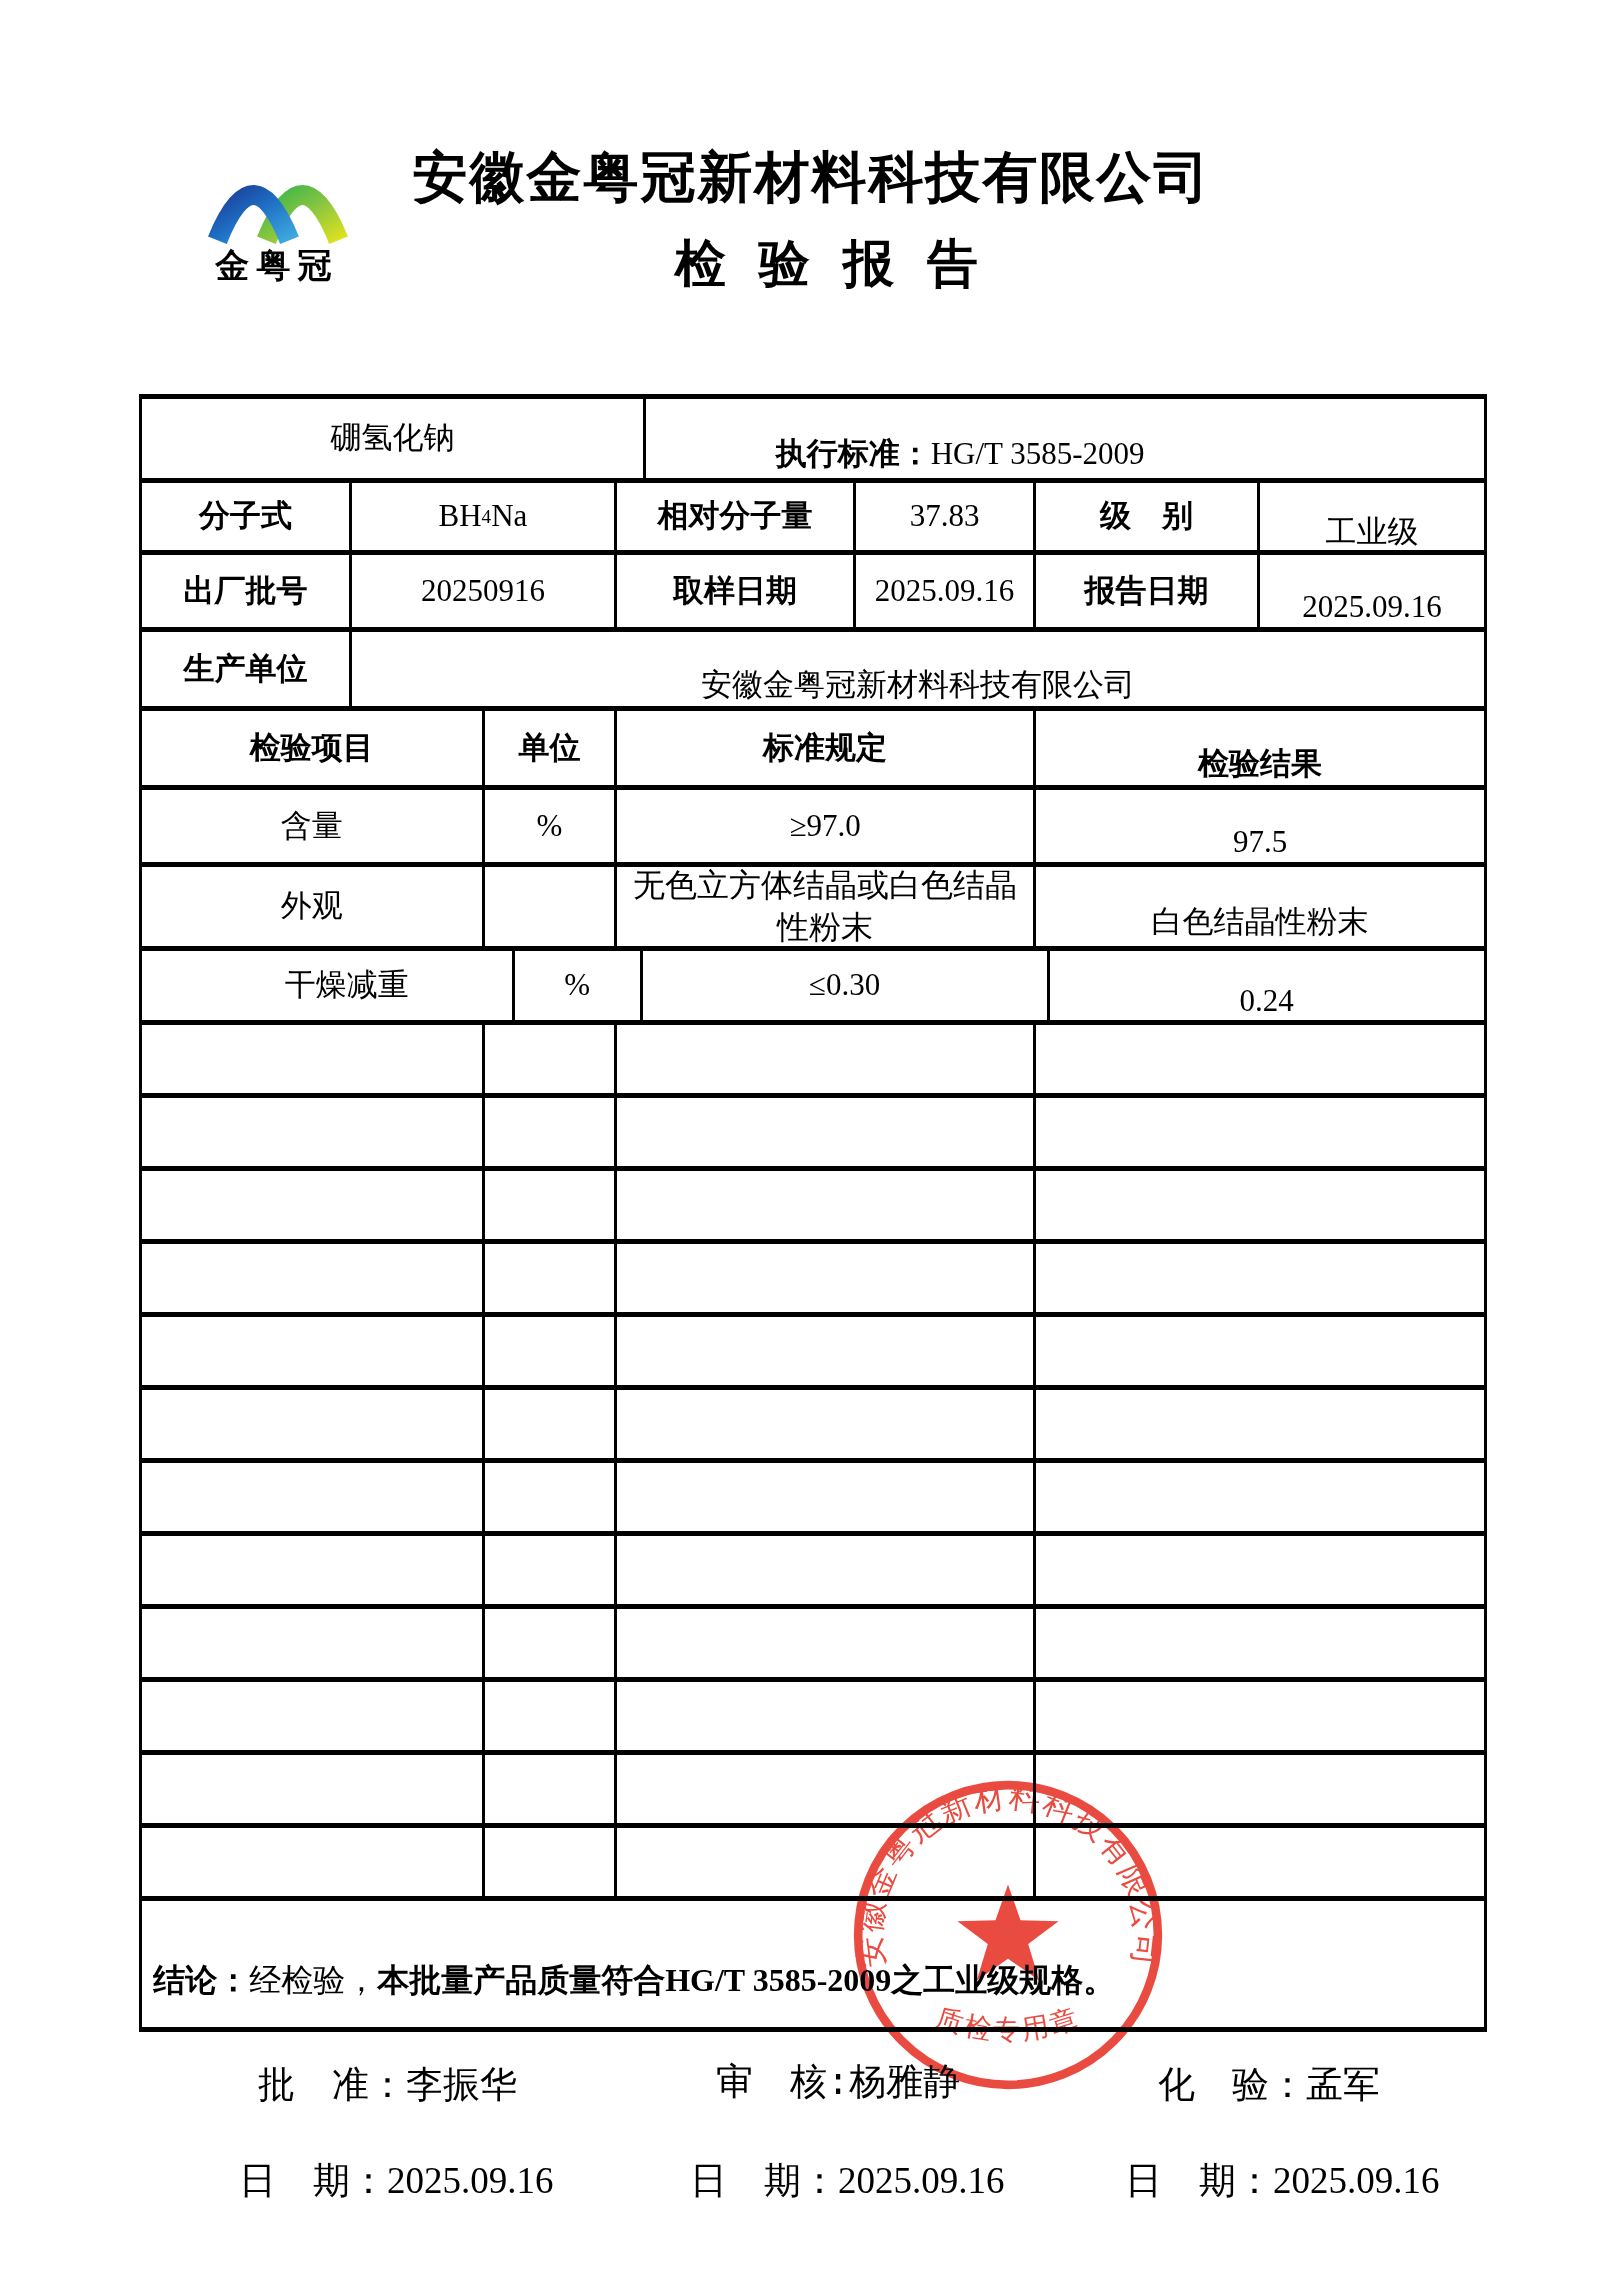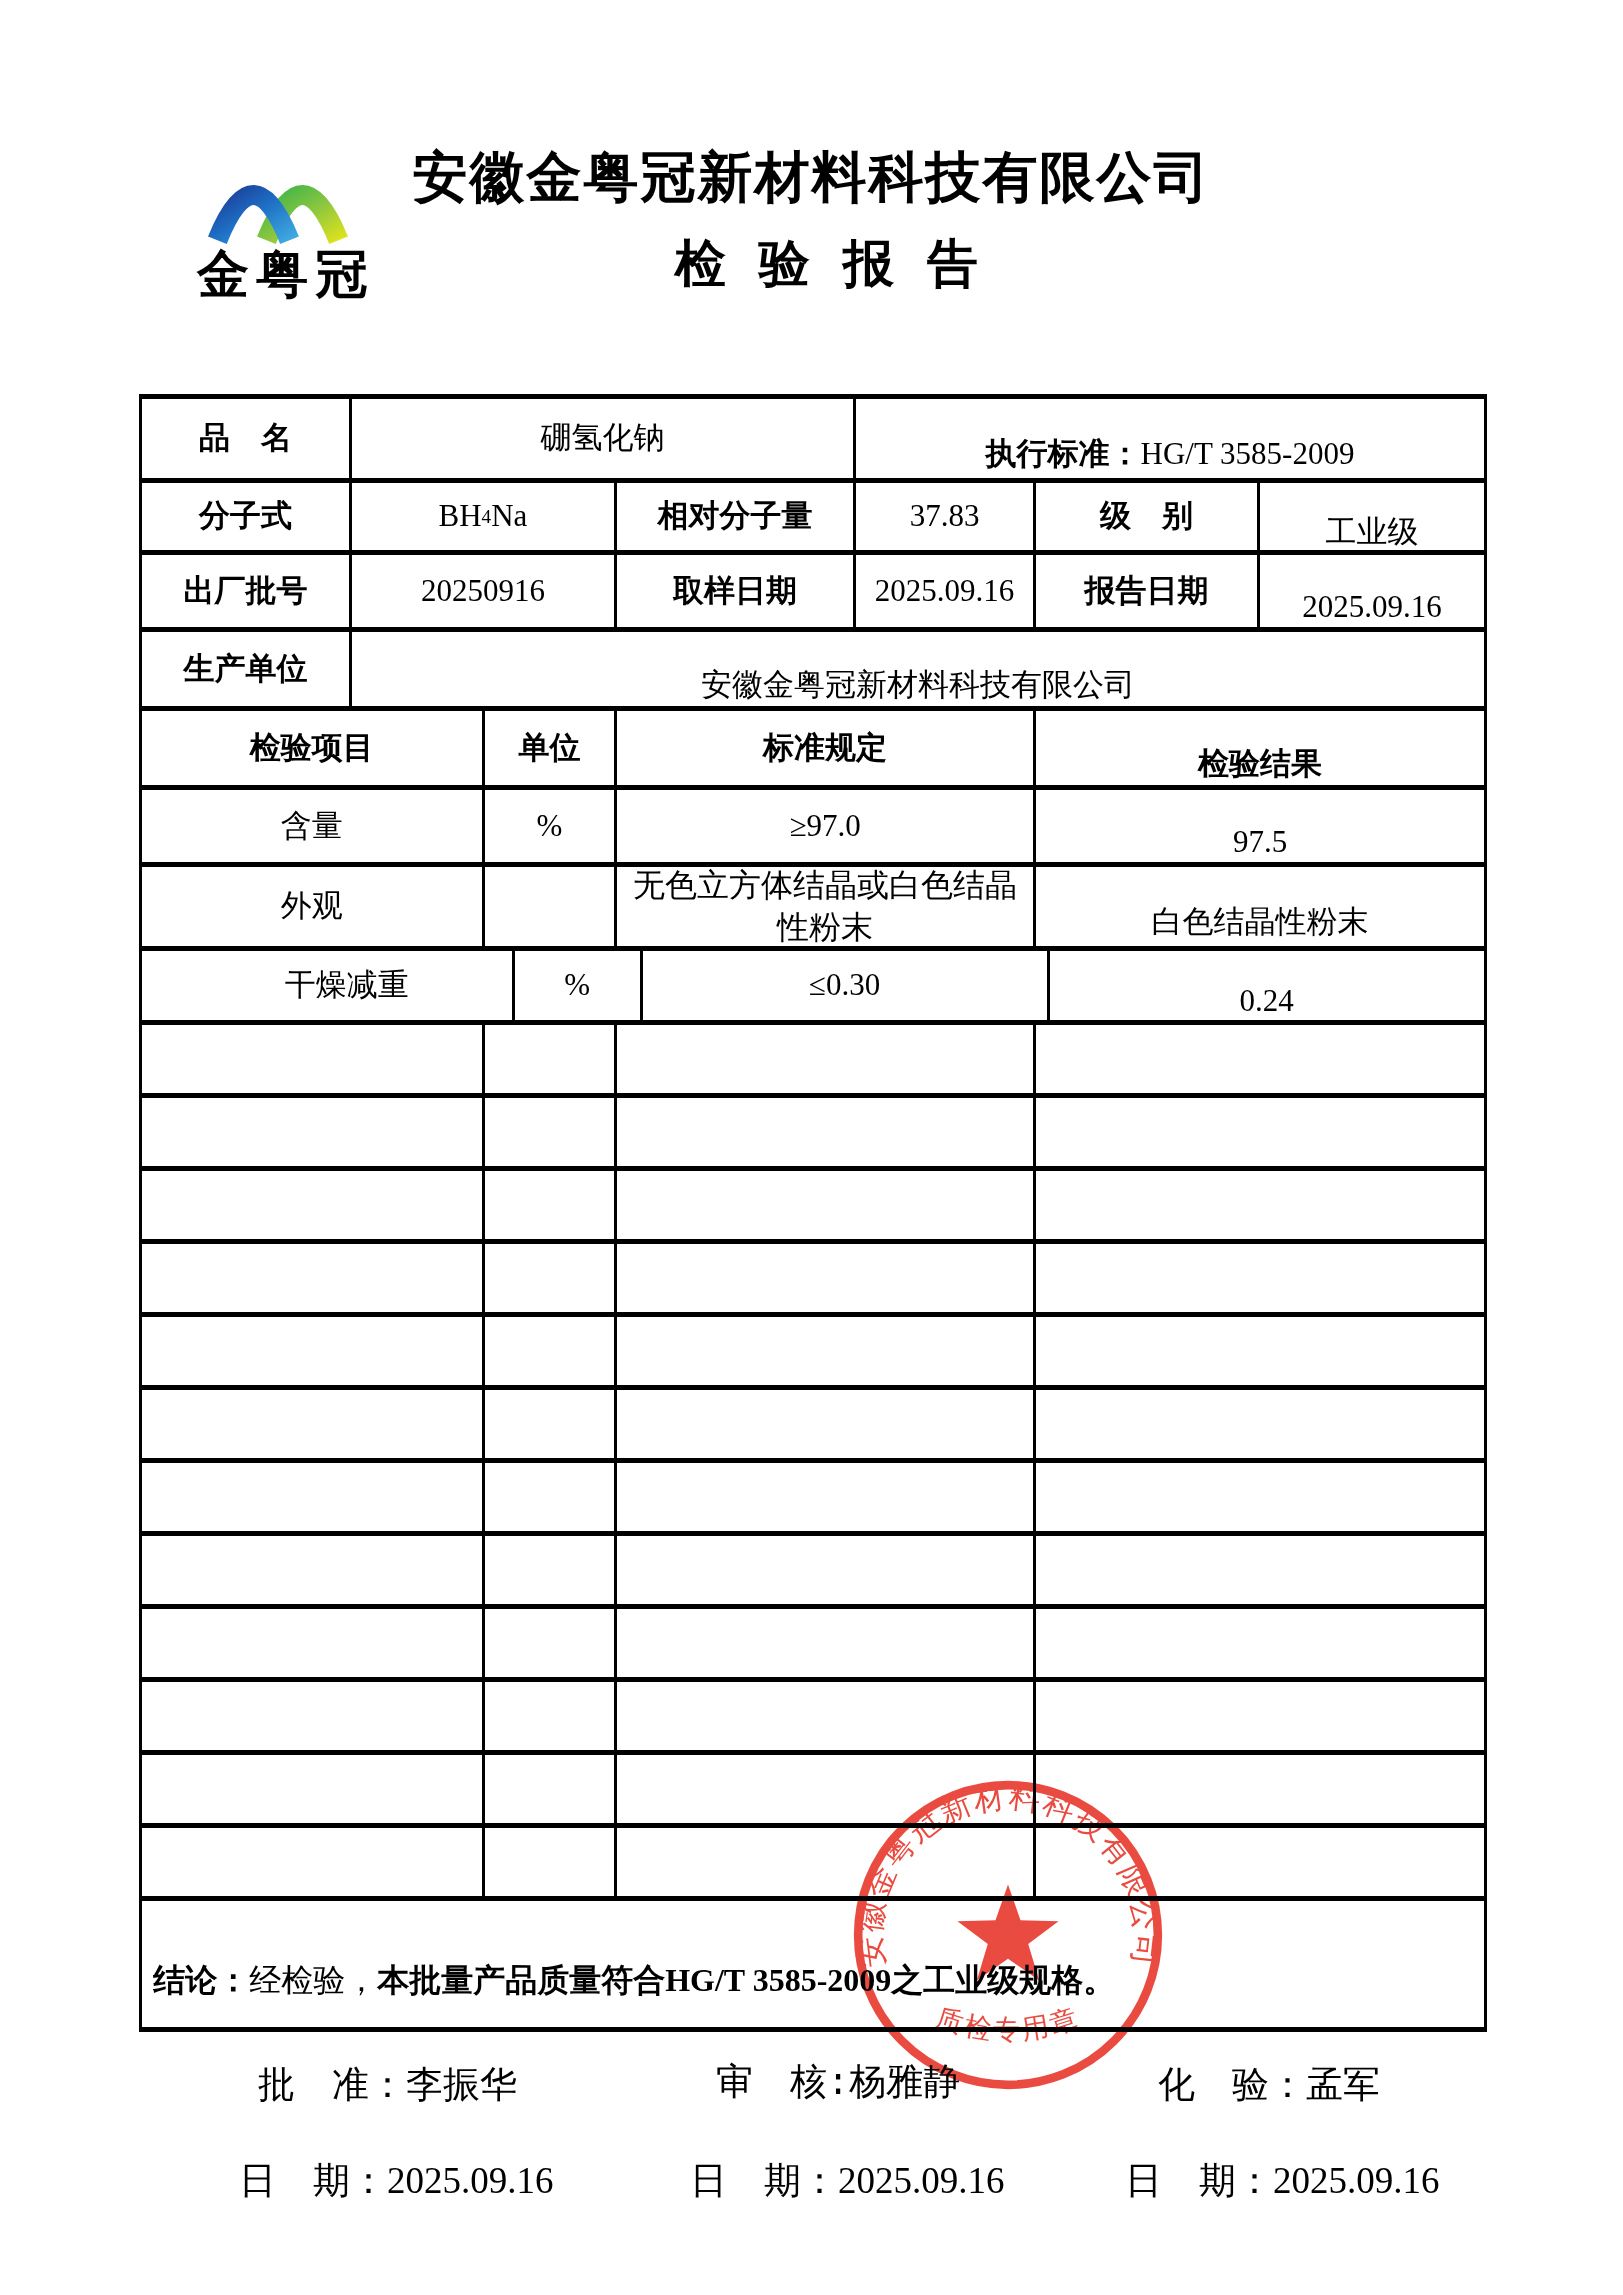--- a/index.html
+++ b/index.html
@@ -10,21 +10,21 @@
     font-family:"Liberation Serif","DejaVu Serif",serif;
     color:#000;
     overflow:hidden;
   }
 
   
   .logo { position:absolute; left:197px; top:144px; width:160px; text-align:center; }
   .logo svg { width:153px; height:101px; display:block; margin:0 auto; }
   .logo-text {
     font-family:"Liberation Sans","DejaVu Sans",sans-serif;
-    font-weight:bold; font-size:52px; line-height:1;
+    font-weight:bold; font-size:34px; line-height:1;
     letter-spacing:7.2px; margin-top:3.1px; white-space:nowrap;
   }
   .company-title {
     position:absolute; left:0; right:0; top:148px;
     text-align:center; font-weight:bold; font-size:55px; line-height:1.1;
     letter-spacing:2px; margin:0;
   }
   .report-title {
     position:absolute; left:0; right:0; top:236px;
     text-align:center; font-weight:bold; font-size:51px; line-height:1.1;
@@ -113,21 +113,20 @@
     </svg>
     <div class="logo-text">金粤冠</div>
   </div>
 
   <h1 class="company-title">安徽金粤冠新材料科技有限公司</h1>
   <h2 class="report-title">检 验 报 告</h2>
 
   <div class="tbl">
 
     <div class="row h-r1">
-      <div class="cell lbl w-c1">品　名</div>
       <div class="cell w-r1mid">硼氢化钠</div>
       <div class="cell w-r1right">
         <span class="lbl">执行标准：</span>
           <span>HG/T 3585-2009</span>
       </div>
     </div>
 
     <div class="row h-r2">
       <div class="cell lbl w-c1">分子式</div>
       <div class="cell w-c2">

